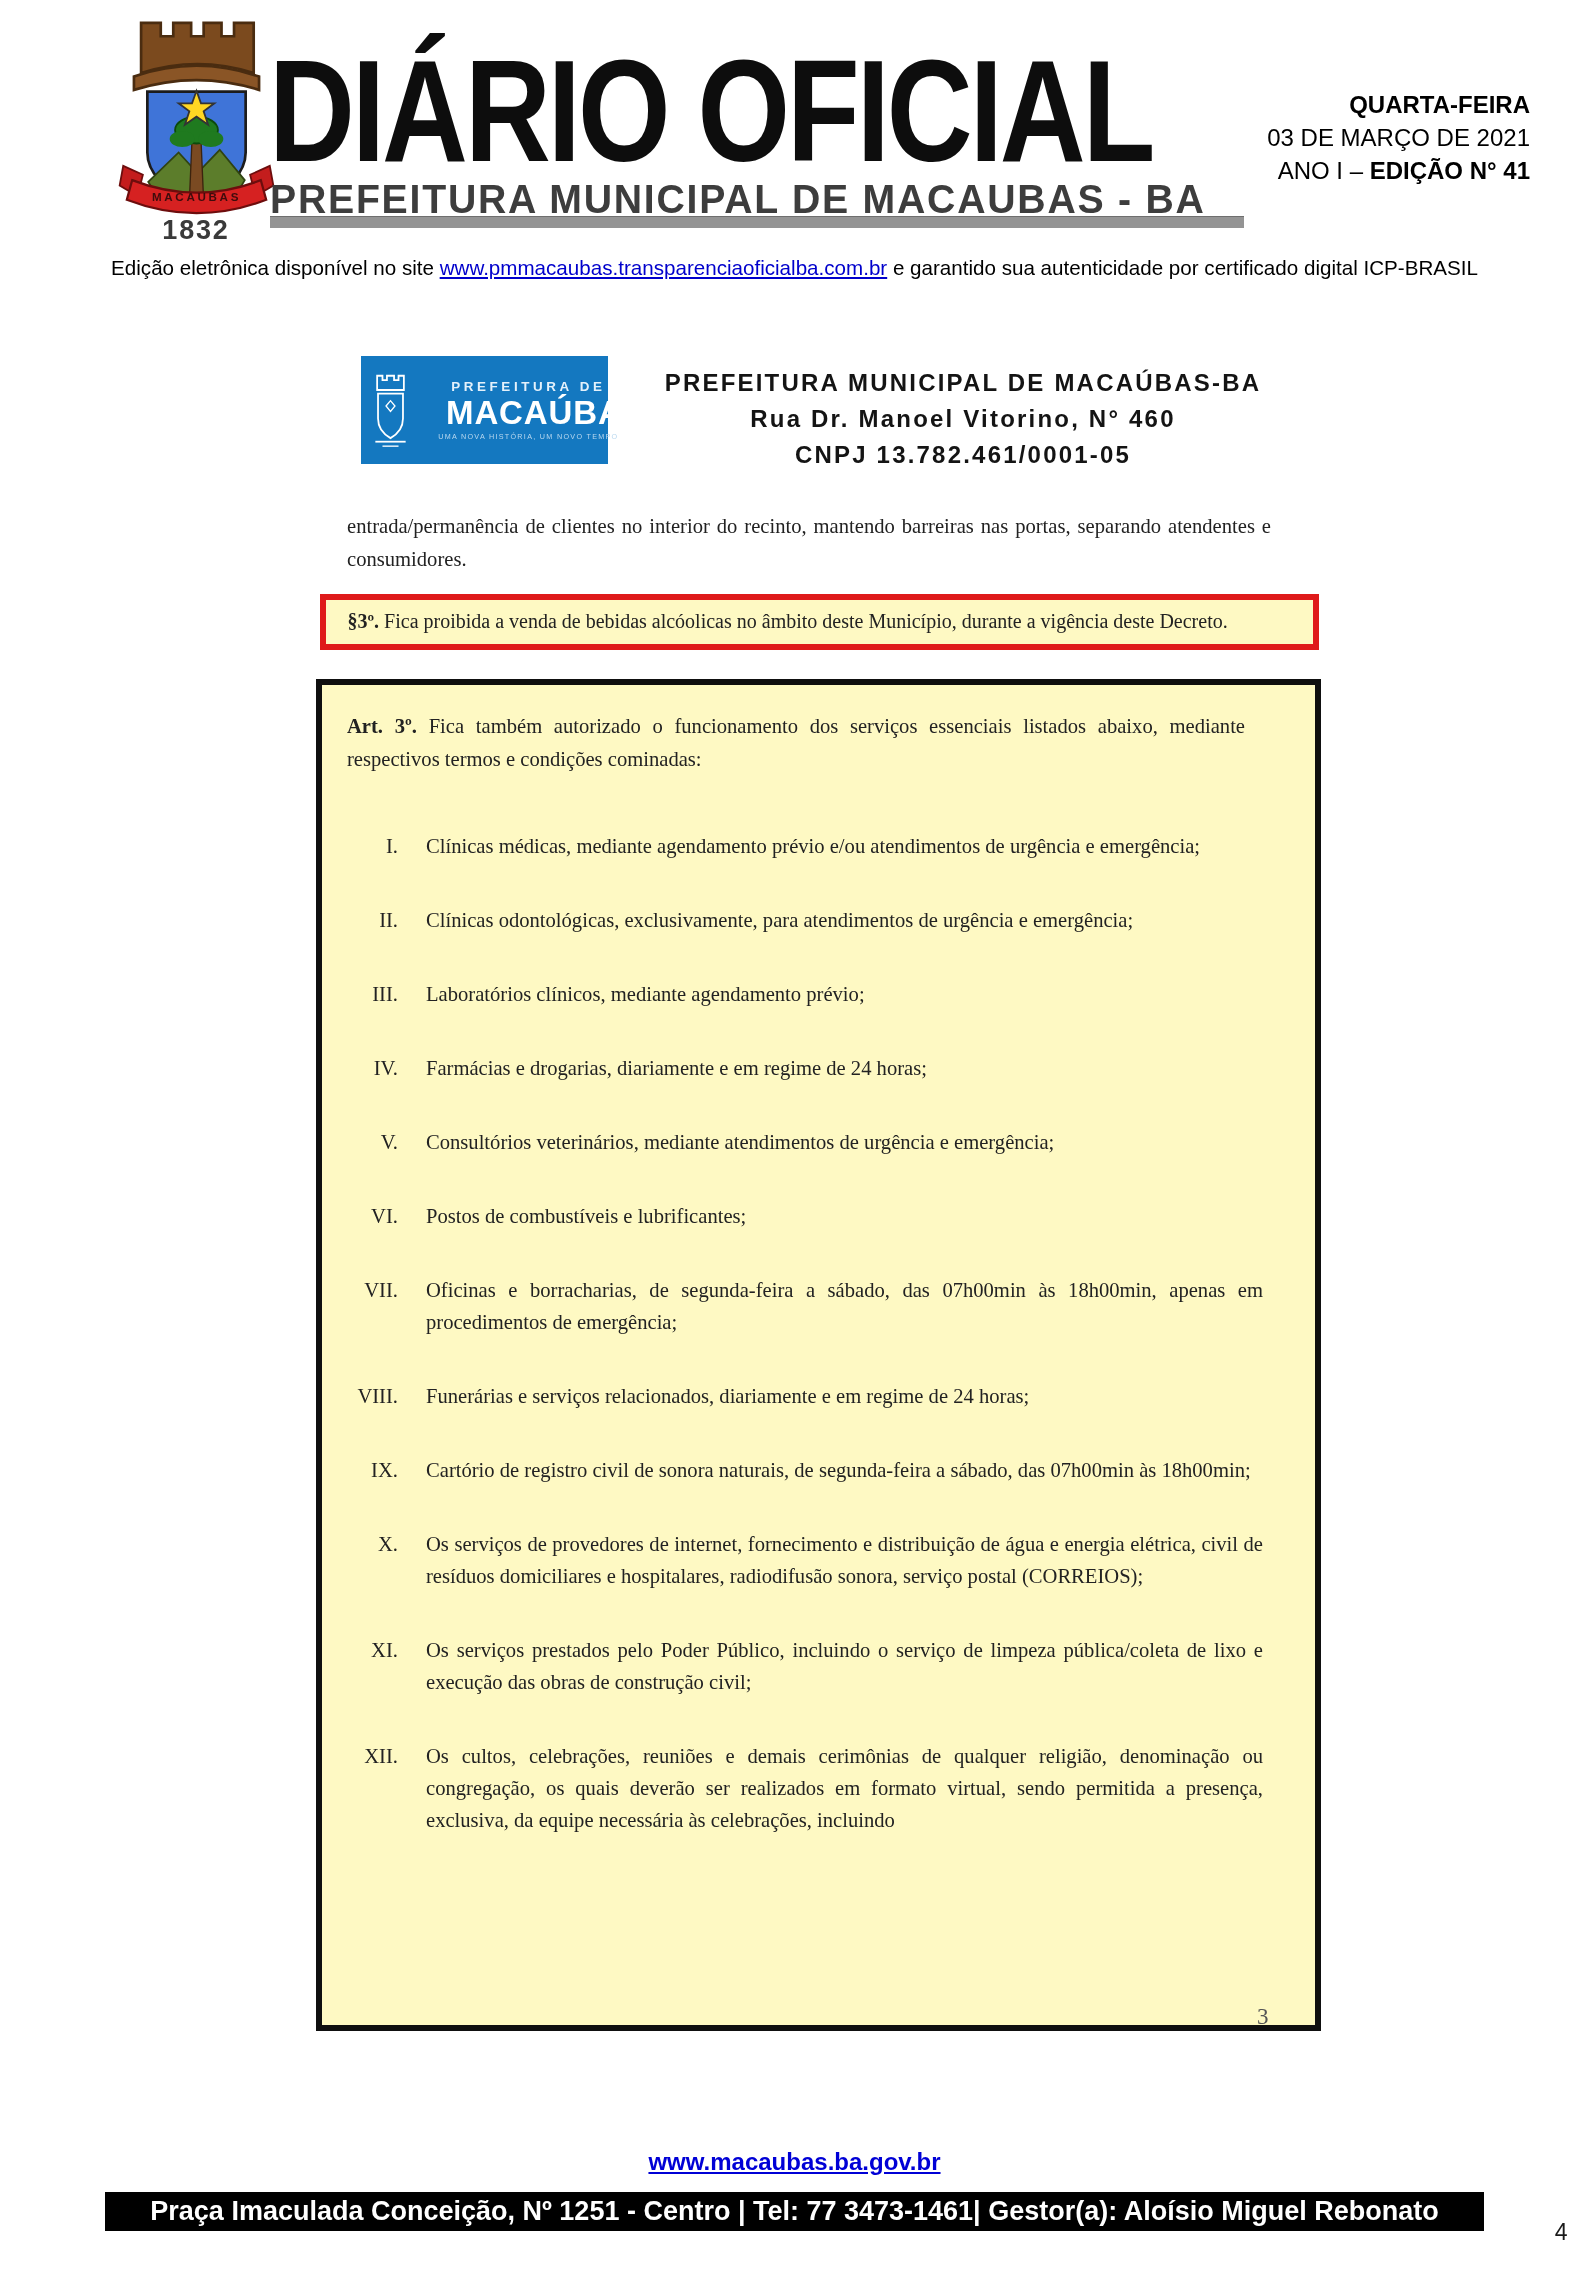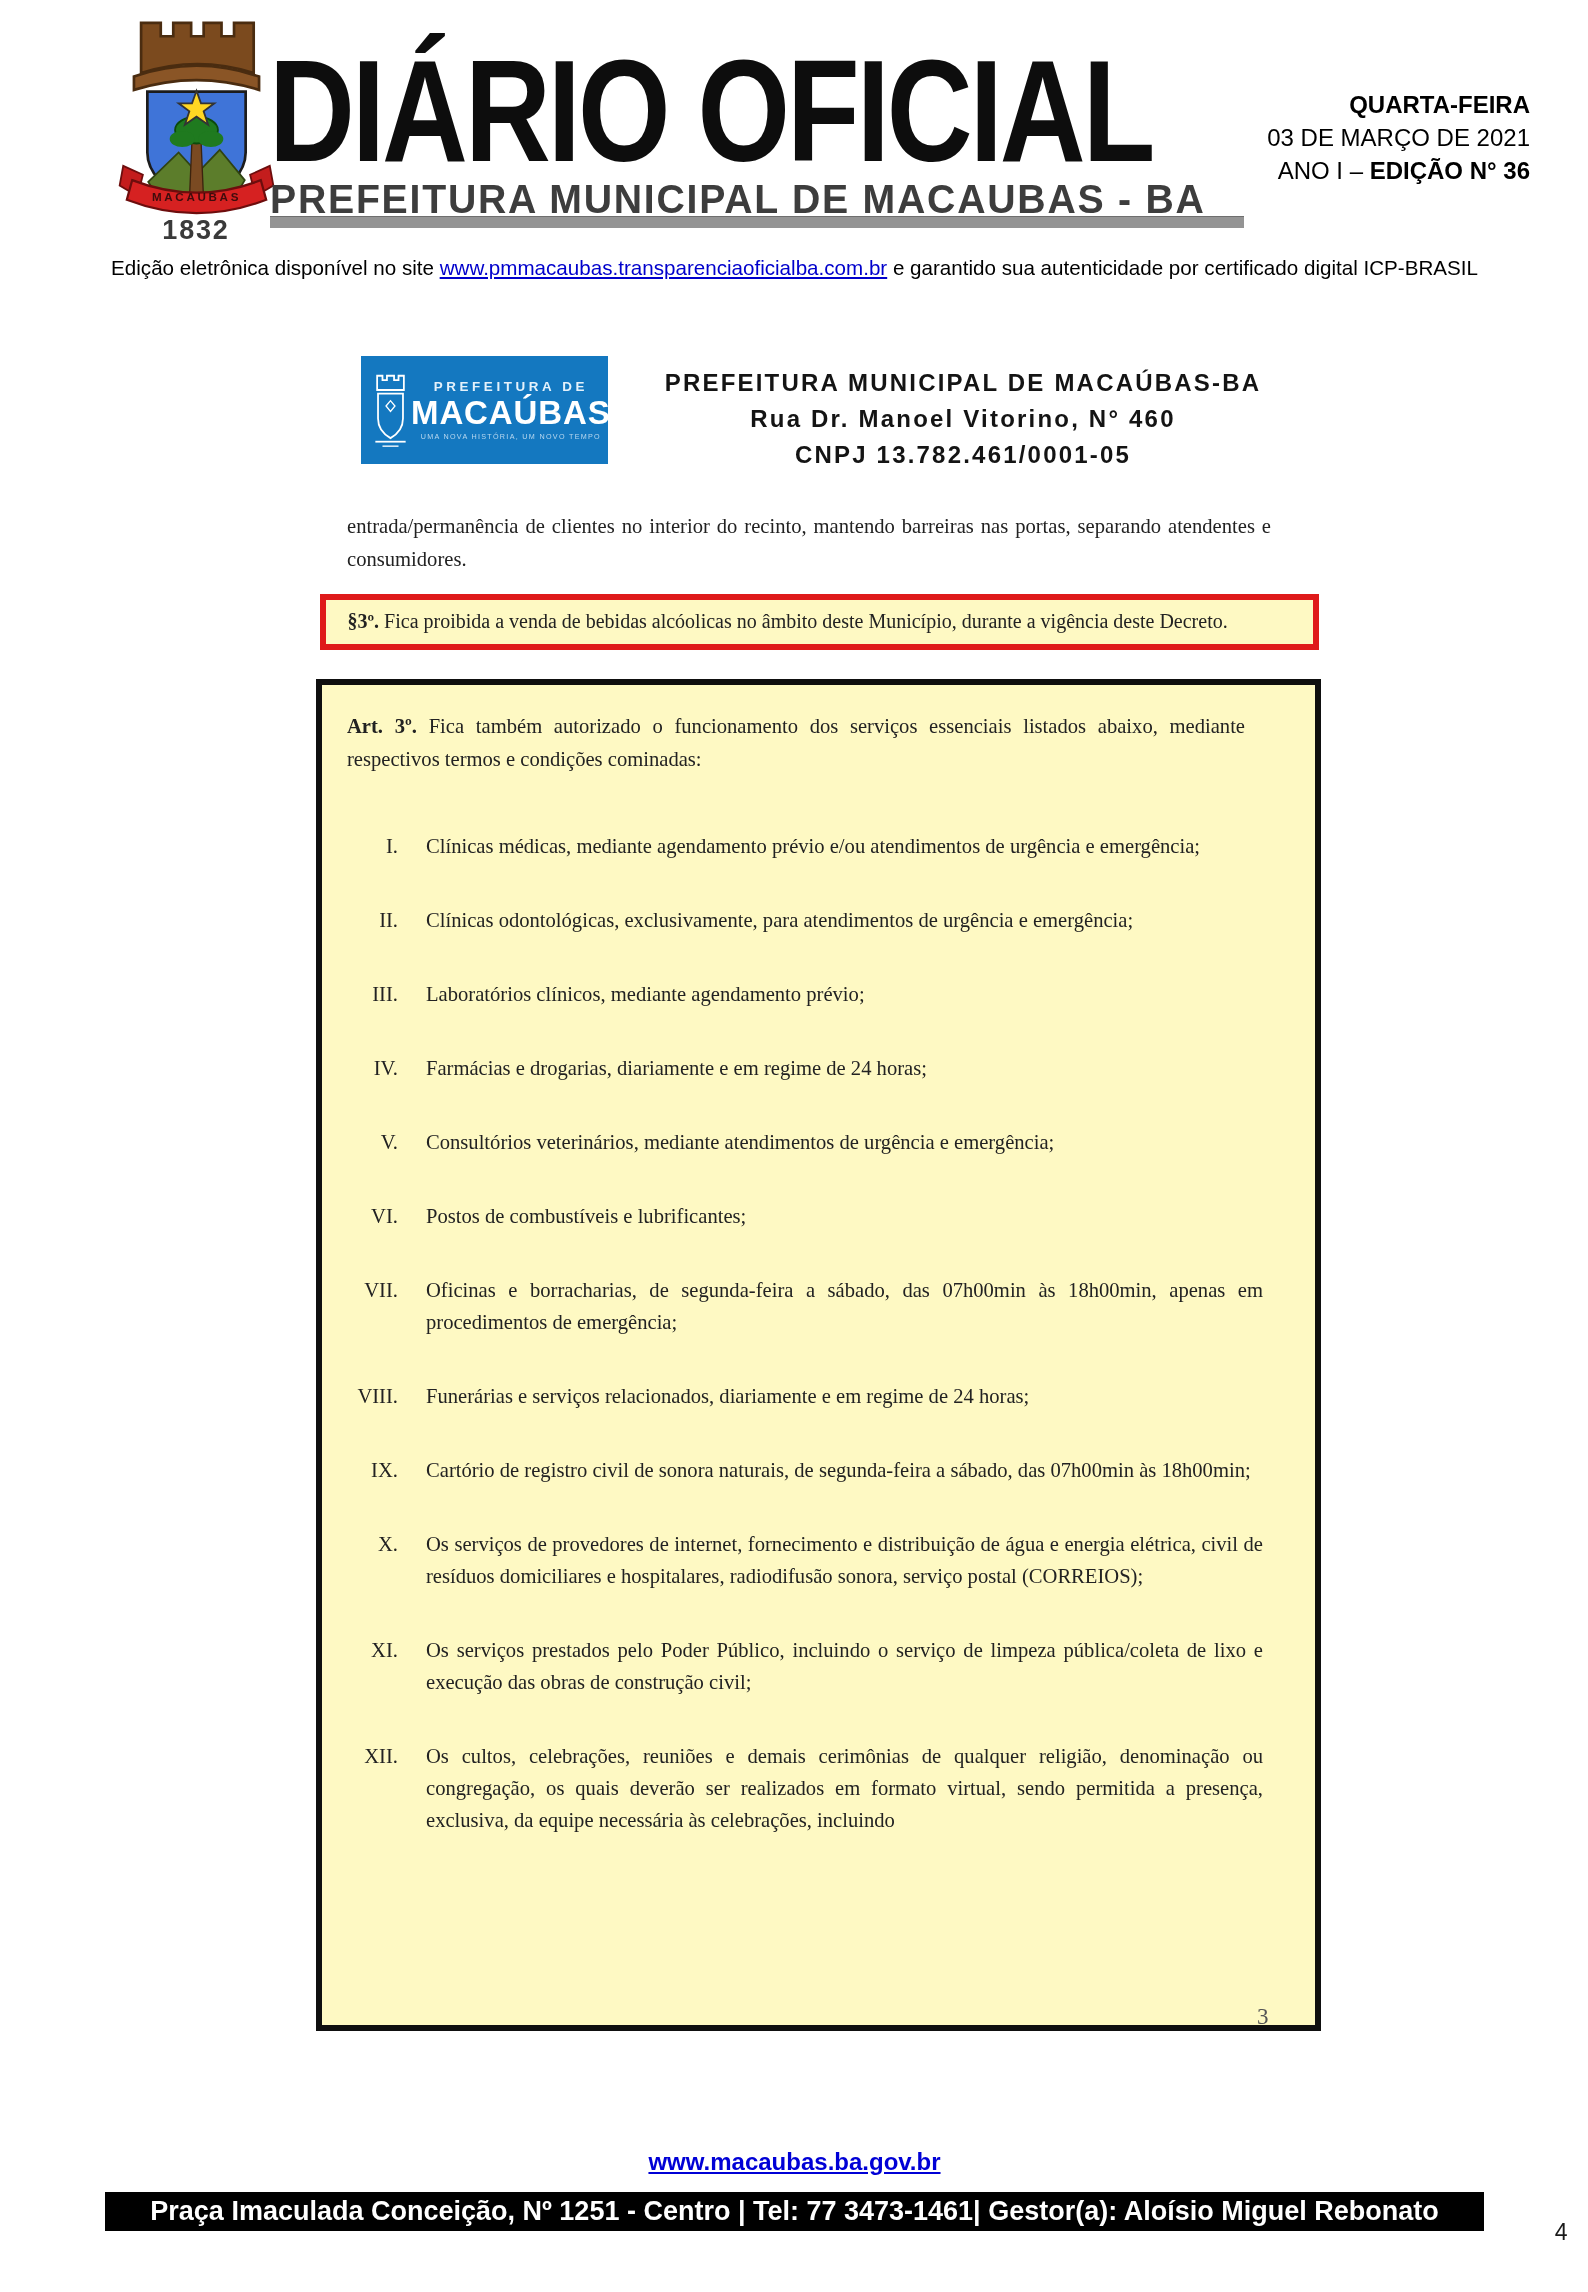--- a/index.html
+++ b/index.html
@@ -22,21 +22,21 @@
   .dl-b{font-weight:bold;}
   .auth-line{position:absolute;left:0;top:256px;width:100%;text-align:center;font-size:20.6px;color:#000;}
   .auth-line a{color:#0000cc;text-decoration:underline;cursor:pointer;}
 
   
   .doc-logo{position:absolute;left:361px;top:356px;width:247px;height:108px;background:#1478c0;
             display:flex;align-items:center;box-sizing:border-box;padding:7.2px 5.4px 7.2px 9px;}
   .doc-logo .emblem{flex:0 0 41px;height:77px;}
   .doc-logo .lg-txt{flex:1;text-align:center;color:#fff;line-height:1;}
   .lg-top{font-size:13.4px;font-weight:bold;letter-spacing:3.6px;color:#e4f1fb;margin-bottom:2.7px;}
-  .lg-big{font-size:33px;font-weight:bold;letter-spacing:0.9px;color:#ffffff;}
+  .lg-big{font-size:33px;font-weight:bold;letter-spacing:0.9px;color:#ffffff;margin-left:35px;}
   .lg-tag{font-size:7.2px;letter-spacing:1.3px;color:#b9d8ef;margin-top:4.5px;white-space:nowrap;}
   .doc-org{position:absolute;left:663px;top:365px;width:600px;text-align:center;
            font-weight:bold;font-size:24px;line-height:36px;letter-spacing:2.2px;color:#141414;
            font-family:"Liberation Sans",sans-serif;}
 
   
   .serif{font-family:"Liberation Serif",serif;color:#222;}
   .para-intro{position:absolute;left:347px;top:510px;width:924px;font-size:20.6px;line-height:33px;
               text-align:justify;}
   .red-box{position:absolute;left:320px;top:594px;width:999px;height:56px;border:6.3px solid #df1a1a;
@@ -92,21 +92,21 @@
     <div class="crest-year">1832</div>
   </div>
 
   <div class="mast-title">DIÁRIO OFICIAL</div>
   <div class="mast-sub">PREFEITURA MUNICIPAL DE MACAUBAS - BA</div>
   <div class="mast-rule"></div>
 
   <div class="dateline">
     <div class="dl-b">QUARTA-FEIRA</div>
     <div>03 DE MARÇO DE 2021</div>
-    <div><span>ANO I – </span><span class="dl-b">EDIÇÃO N° 36</span></div>
+    <div><span>ANO I – </span><span class="dl-b">EDIÇÃO N° 41</span></div>
   </div>
 
   <div class="auth-line"><span>Edição eletrônica disponível no site </span><a>www.pmmacaubas.transparenciaoficialba.com.br</a><span> e garantido sua autenticidade por certificado digital ICP-BRASIL</span></div>
 
   <div class="doc-logo">
     <svg class="emblem" viewBox="0 0 46 86">
       <path d="M8,4 h6 v5 h5 v-5 h8 v5 h5 v-5 h6 v16 h-30 z" fill="none" stroke="#ffffff" stroke-width="2"></path>
       <path d="M9,24 h28 v28 q0,14 -14,22 q-14,-8 -14,-22 z" fill="none" stroke="#ffffff" stroke-width="2"></path>
       <path d="M18,38 L23,32 L28,38 L23,44 Z" fill="none" stroke="#ffffff" stroke-width="1.5"></path>
       <path d="M6,78 h34" stroke="#ffffff" stroke-width="2"></path>

